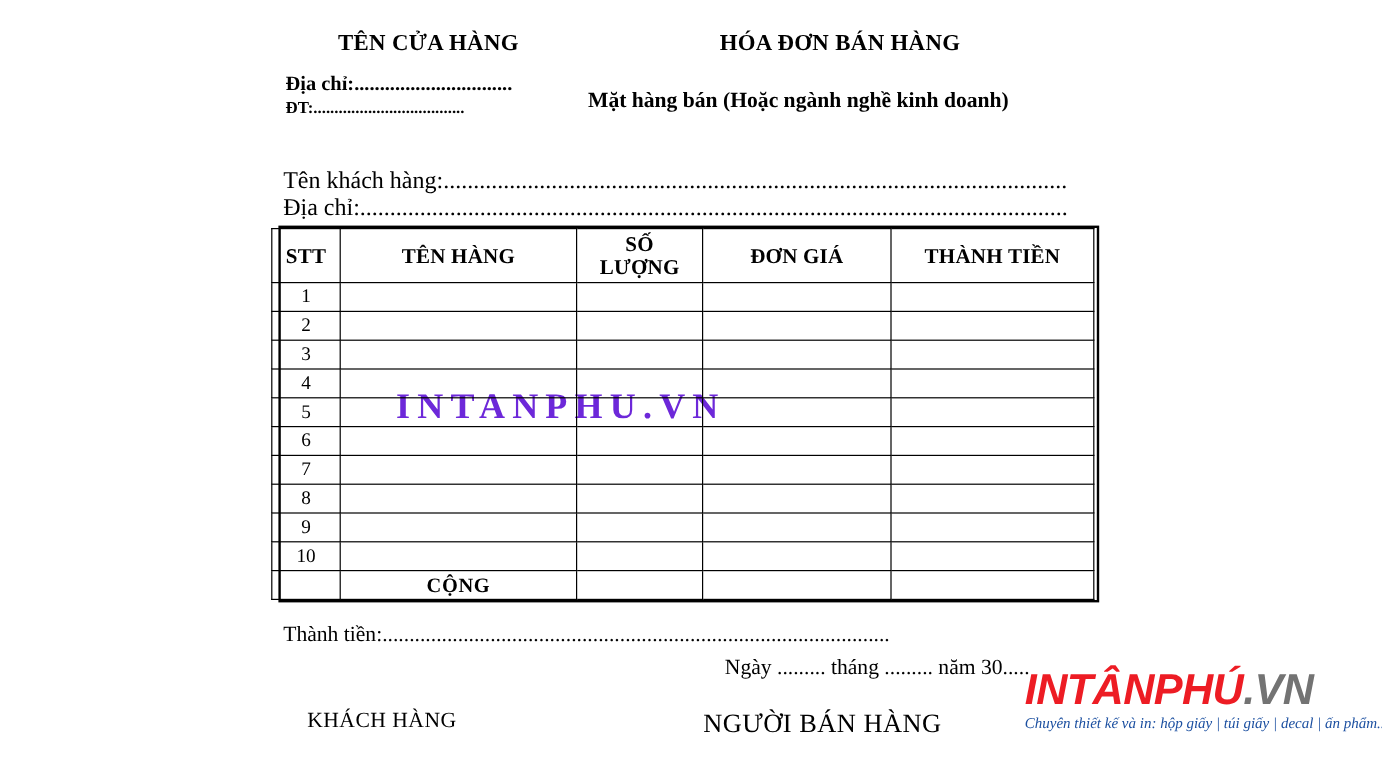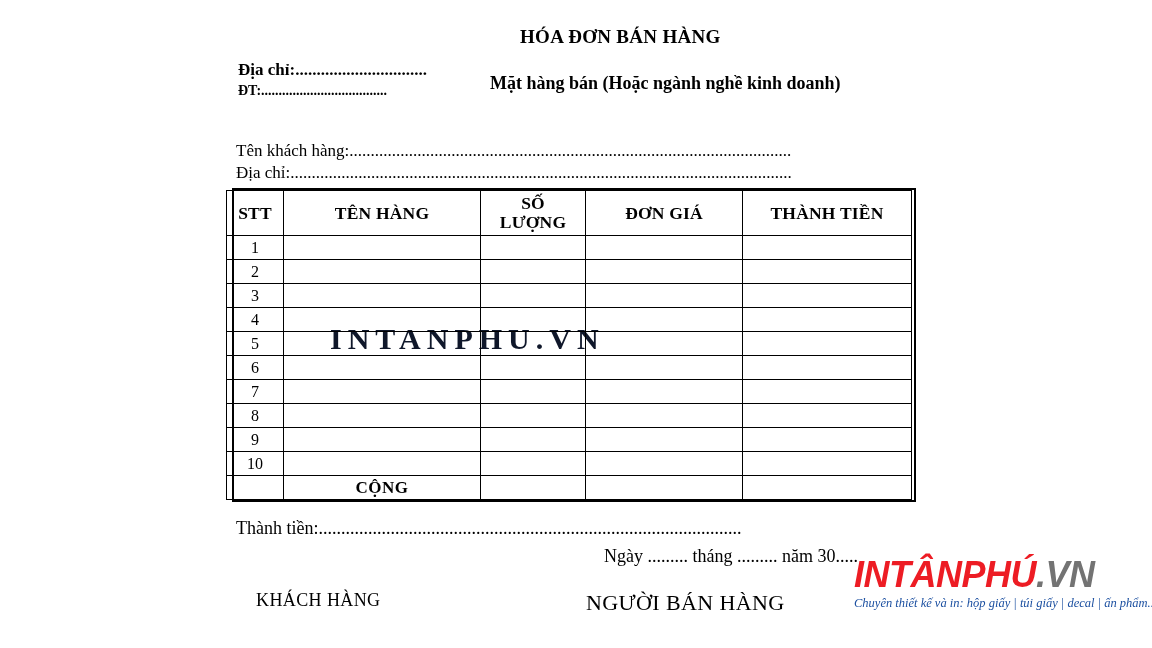--- a/index.html
+++ b/index.html
@@ -52,21 +52,21 @@
     top: 57px;
     font-weight: bold;
     font-size: 14px;
     white-space: nowrap;
   }
   .doc-title {
     position: absolute;
     left: 520px;
     top: 0;
     width: 360px;
-    text-align: left;
+    text-align: center;
     font-weight: bold;
     font-size: 19px;
     letter-spacing: 0.3px;
   }
   .doc-subtitle {
     position: absolute;
     left: 490px;
     top: 47px;
     font-weight: bold;
     font-size: 18px;
@@ -74,21 +74,21 @@
   }
 
   
   .cust-block {
     position: absolute;
     left: 236px;
     top: 140px;
     width: 680px;
   }
   .cust-line {
-    font-size: 17px;
+    font-size: 20px;
     line-height: 22px;
     white-space: nowrap;
     overflow: hidden;
   }
 
   
   .invoice-table {
     position: absolute;
     left: 226px;
     top: 190px;
@@ -137,21 +137,21 @@
     box-sizing: border-box;
     pointer-events: none;
   }
 
   
   .watermark {
     position: absolute;
     left: 330px;
     top: 322px;
     font-size: 30px;
-    color: #0f172a;
+    color: #6d28d9;
     font-weight: bold;
     letter-spacing: 6px;
     white-space: nowrap;
     user-select: none;
   }
 
   
   .total-line {
     position: absolute;
     left: 236px;
@@ -209,20 +209,21 @@
     color: #1B4FA0;
     white-space: nowrap;
   }
 </style>
 </head>
 <body>
 
 <div class="page">
 
   <div class="header">
+    <div class="shop-title">TÊN CỬA HÀNG</div>
     <div class="shop-address">Địa chỉ:...............................</div>
     <div class="shop-phone">ĐT:....................................</div>
     <div class="doc-title">HÓA ĐƠN BÁN HÀNG</div>
     <div class="doc-subtitle">Mặt hàng bán (Hoặc ngành nghề kinh doanh)</div>
   </div>
 
   <div class="cust-block">
     <div class="cust-line">Tên khách hàng:........................................................................................................</div>
     <div class="cust-line">Địa chỉ:......................................................................................................................</div>
   </div>

